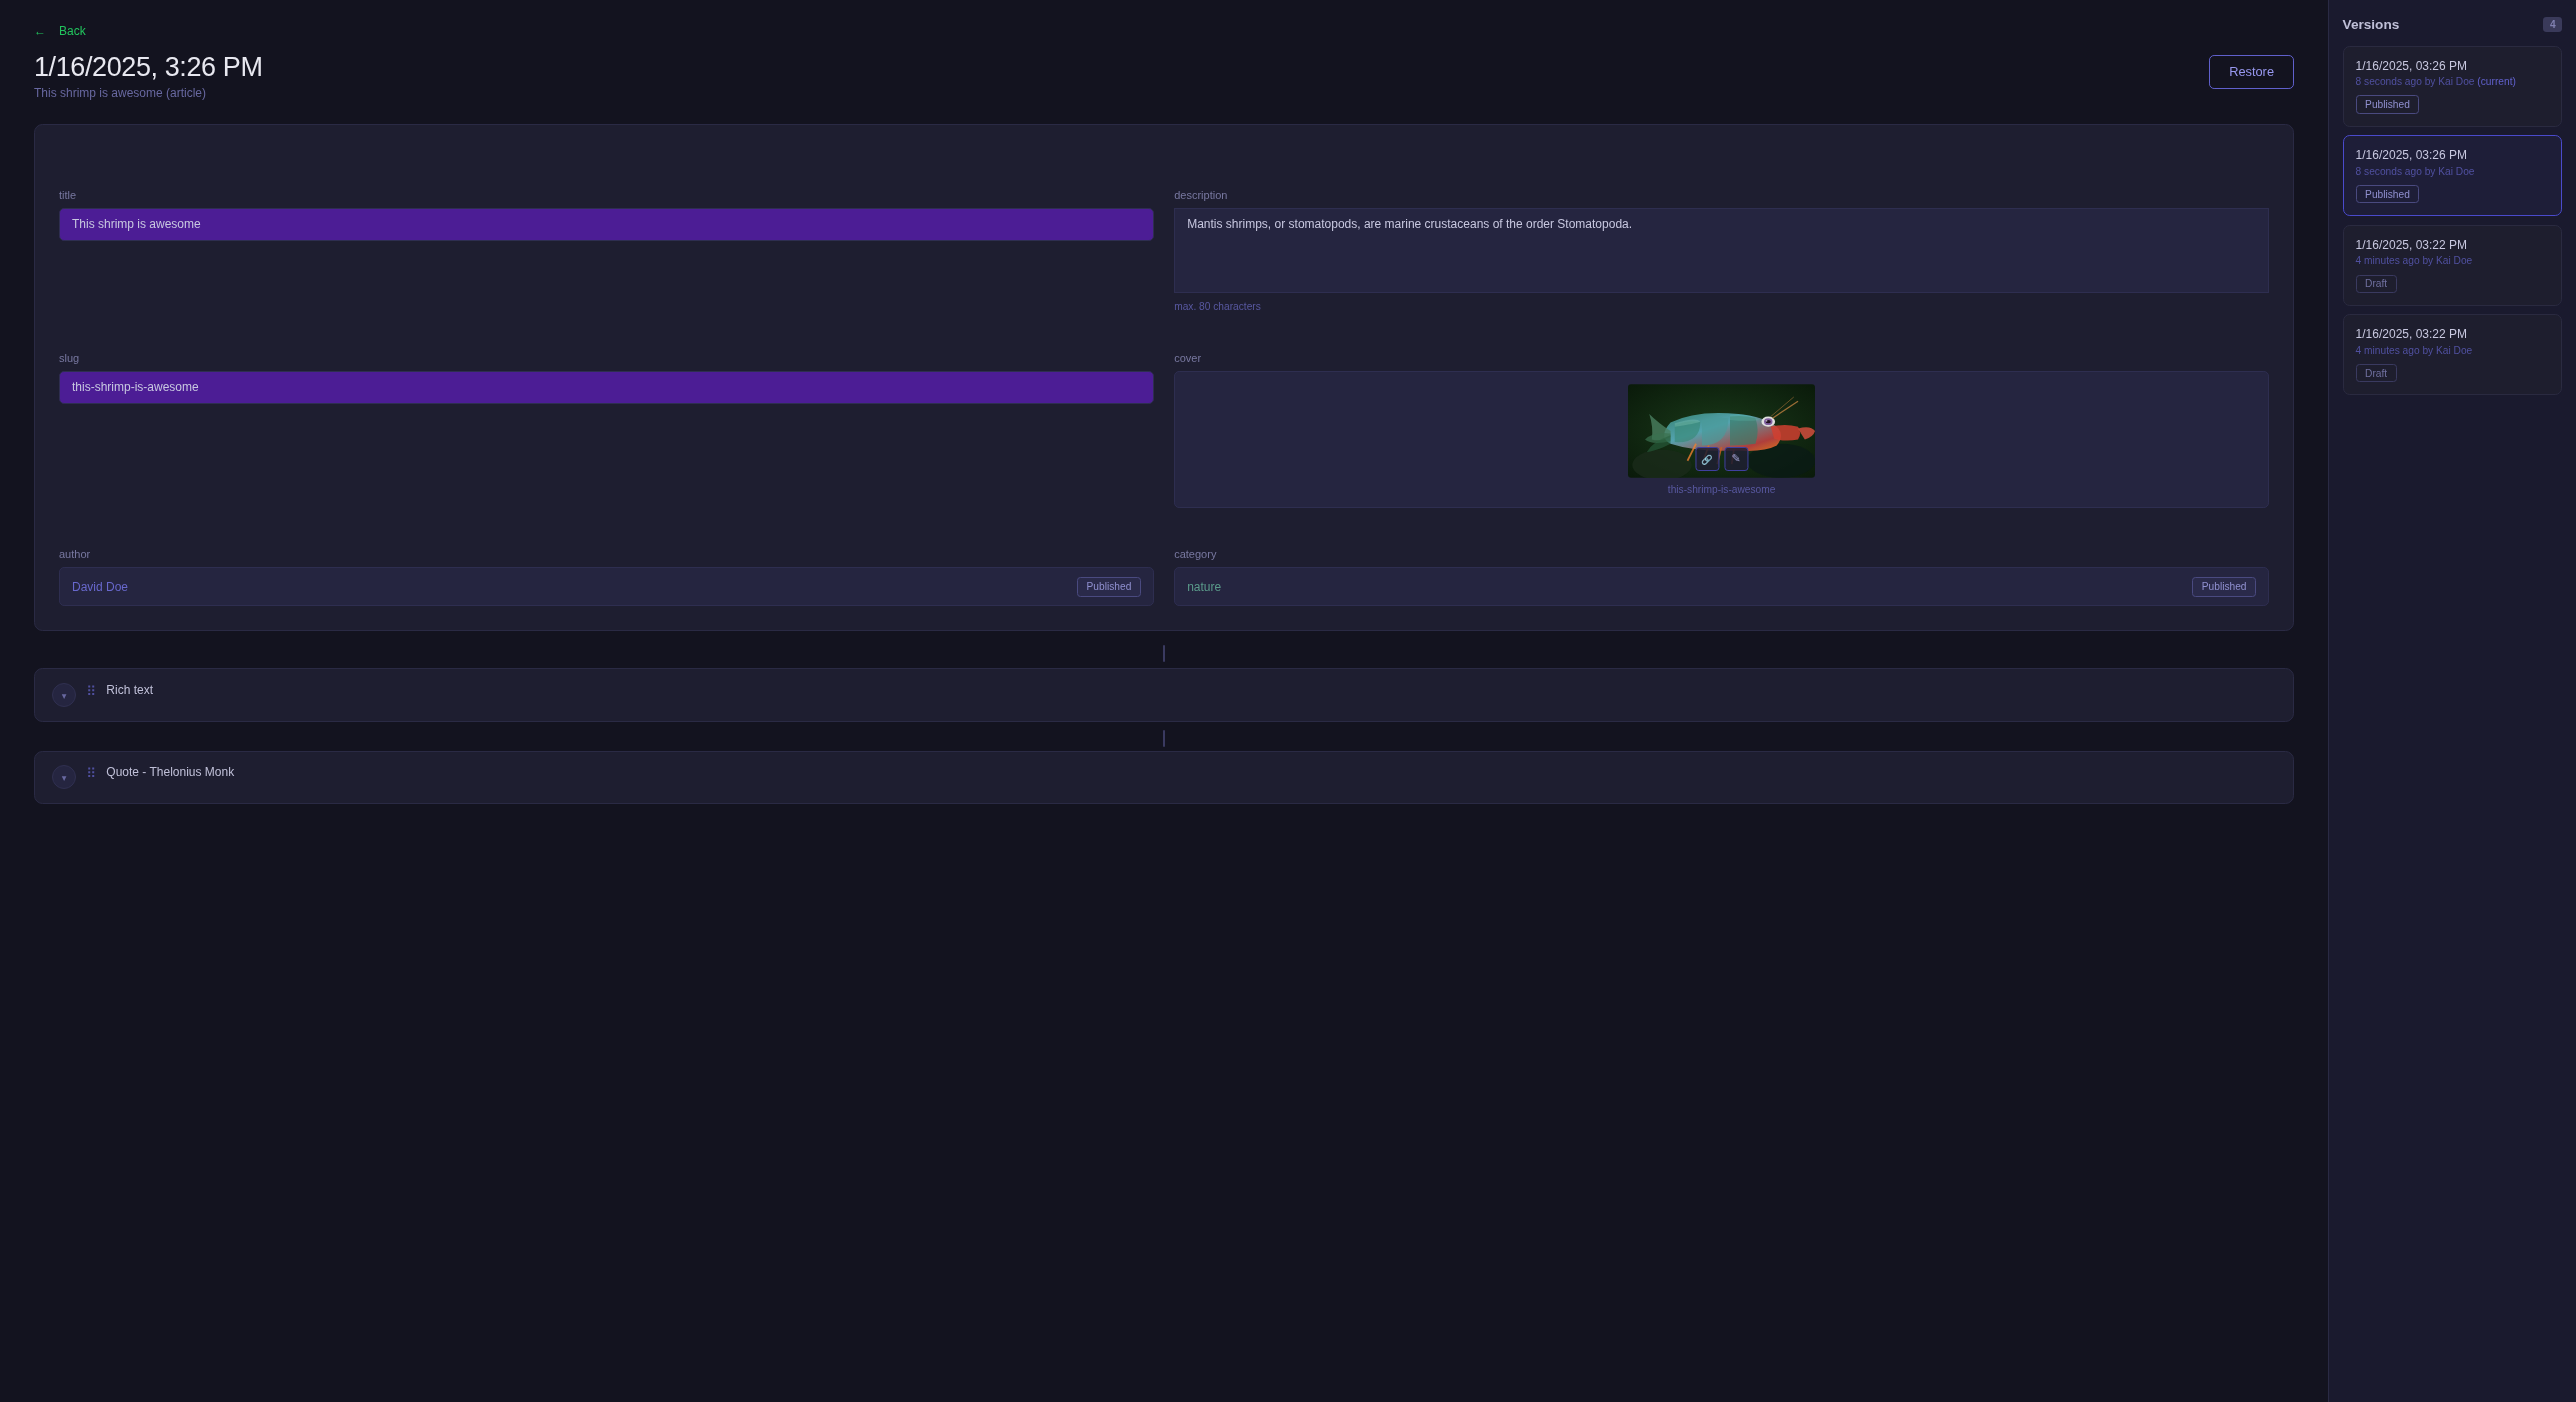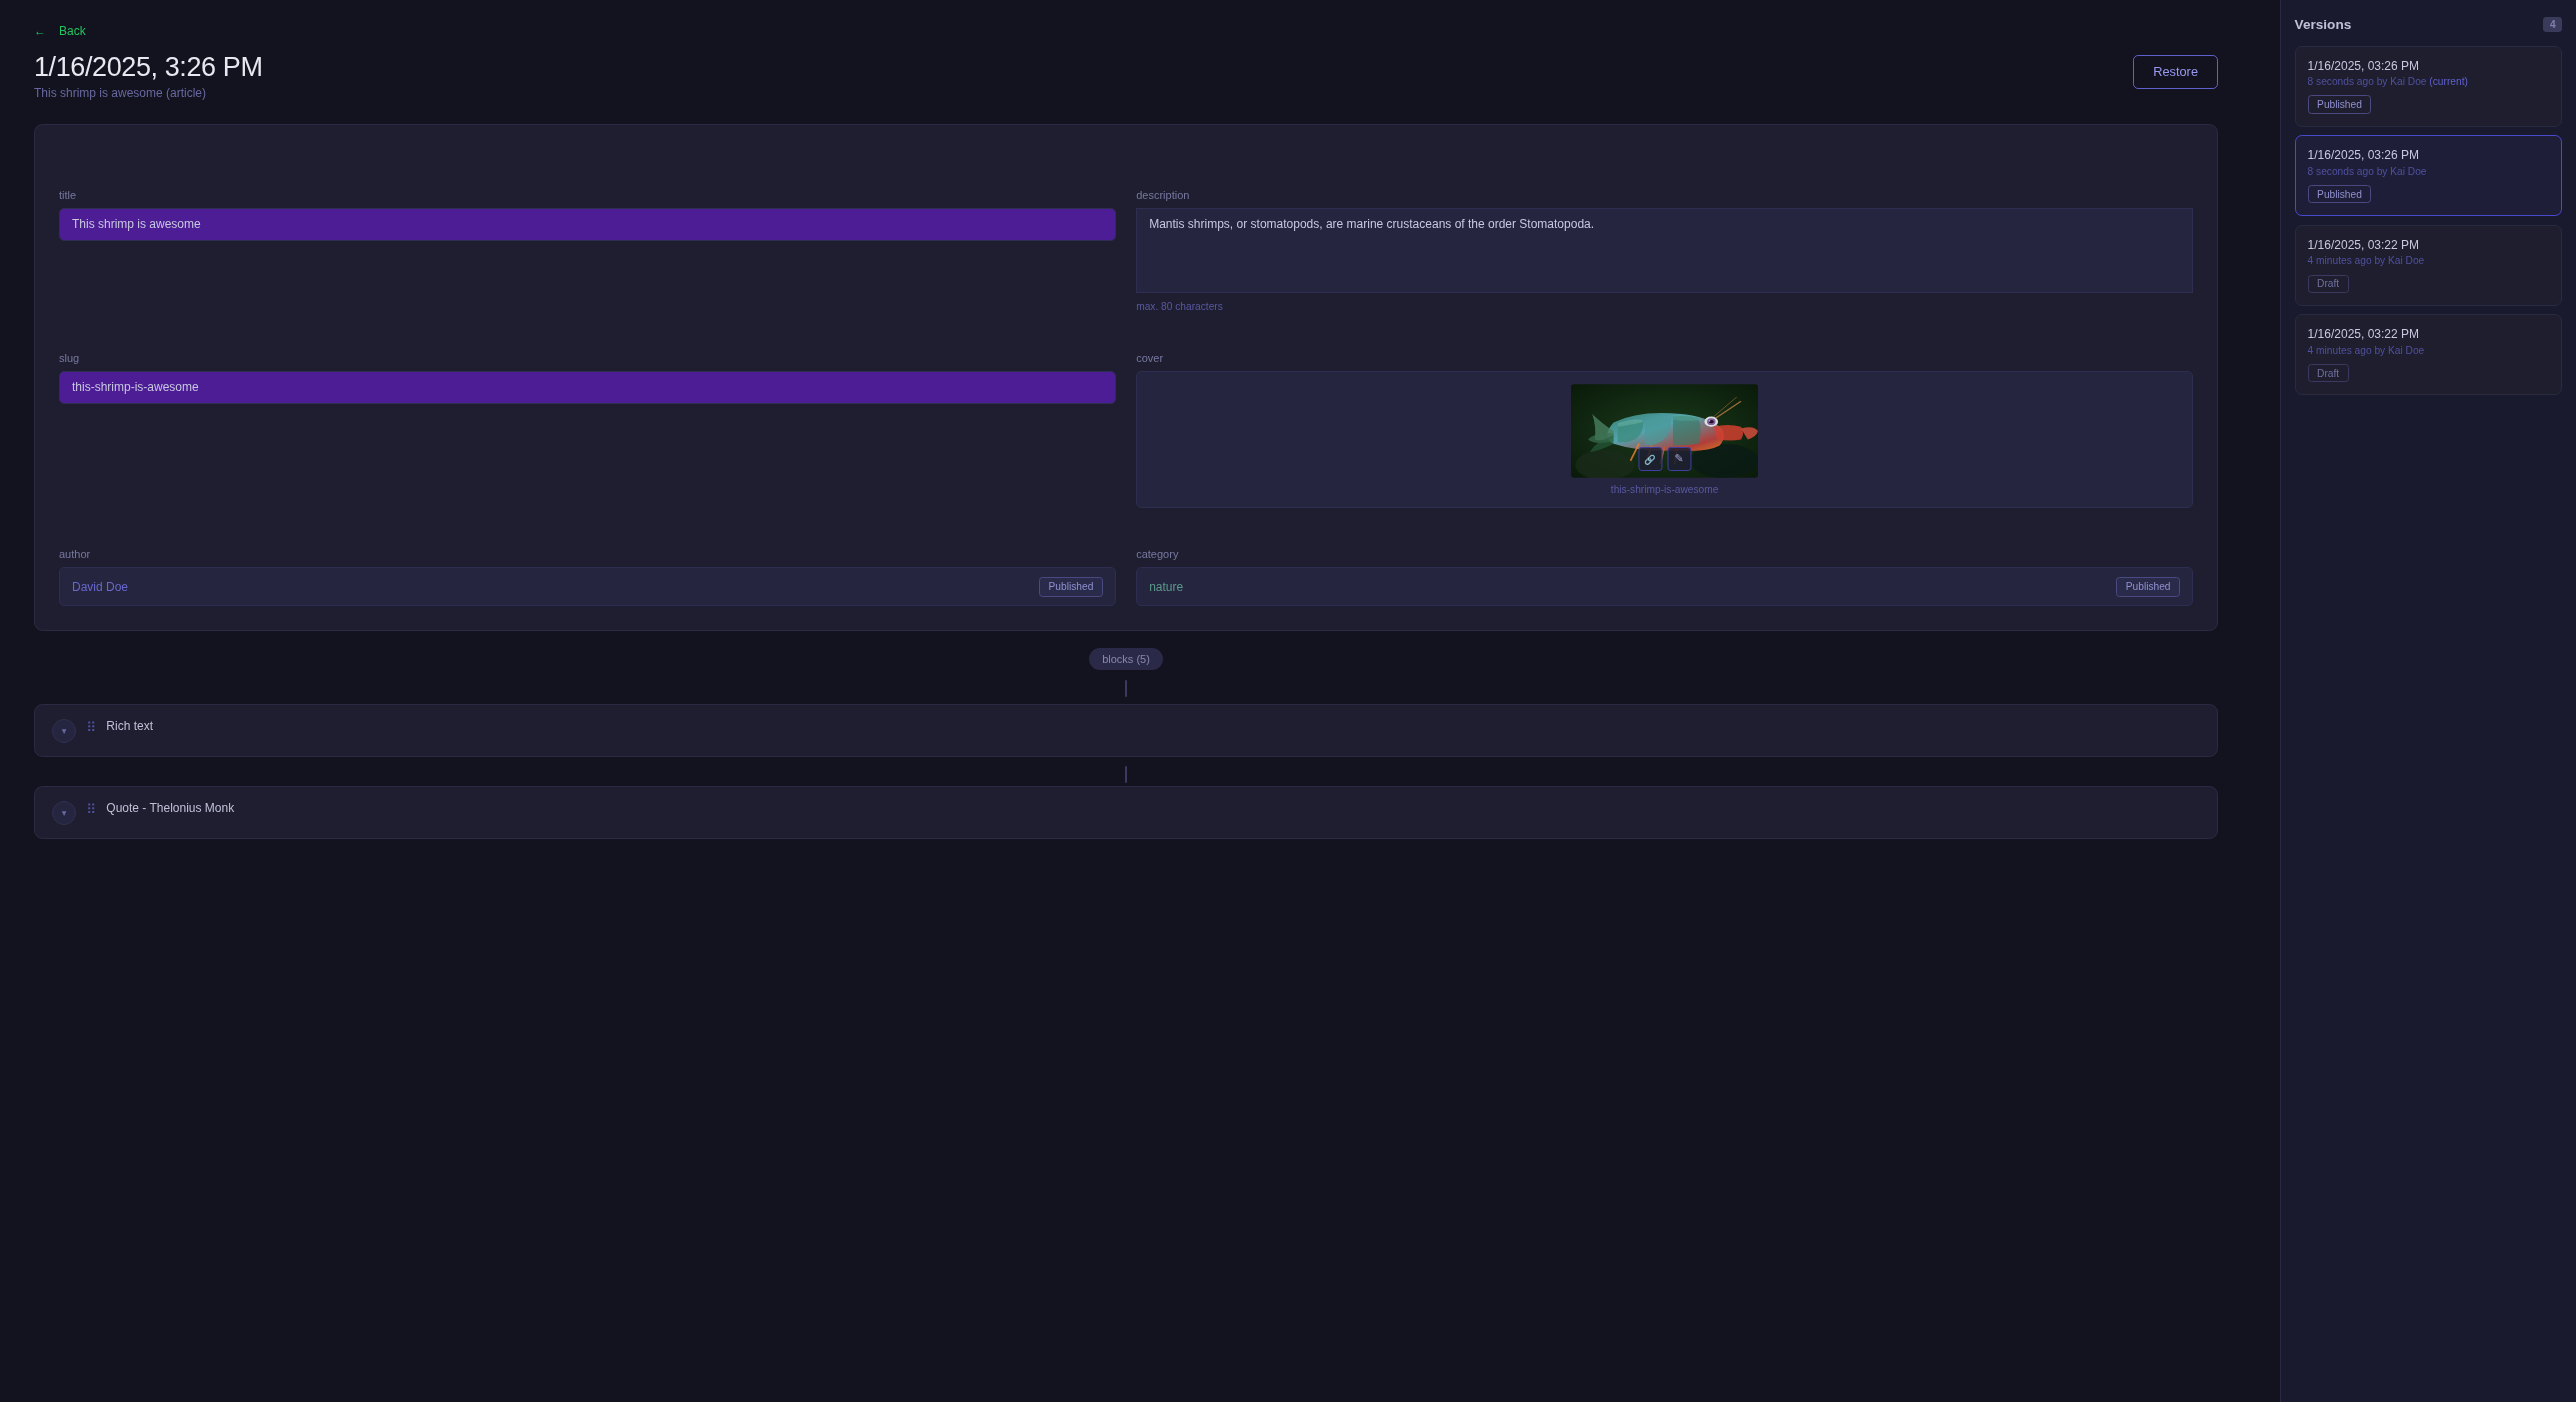--- a/index.html
+++ b/index.html
@@ -16,27 +16,26 @@
     
     .main-content {
       flex: 1;
       padding: 24px 34px 34px 34px;
       overflow-y: auto;
       min-width: 0;
     }
 
     
     .sidebar {
-      width: 296px;
+      width: 248px;
       background: #1a1a2e;
       border-left: 0.9px solid #2a2a44;
       padding: 17px 13.6px;
       overflow-y: auto;
       flex-shrink: 0;
-      margin-left: 28px;
     }
 
     
     .back-link {
       display: flex;
       align-items: center;
       gap: 13px;
       color: #22c55e;
       font-size: 12px;
       cursor: pointer;
@@ -517,23 +516,20 @@
         <label>category</label>
         <div class="field-with-badge">
           <span class="field-value-teal">nature</span>
           <span class="badge-published">Published</span>
         </div>
       </div>
     </div>
 
   </div>
 
-  <div class="blocks-label">
-    <span class="blocks-pill">blocks (5)</span>
-  </div>
   <div class="scroll-indicator">
     <div class="scroll-bar"></div>
   </div>
 
   <div class="block-card">
     <button class="block-collapse-btn">
       <span class="chevron-down"></span>
     </button>
     <span class="block-grid-icon dots-grid"></span>
     <span class="block-title">Rich text</span>

